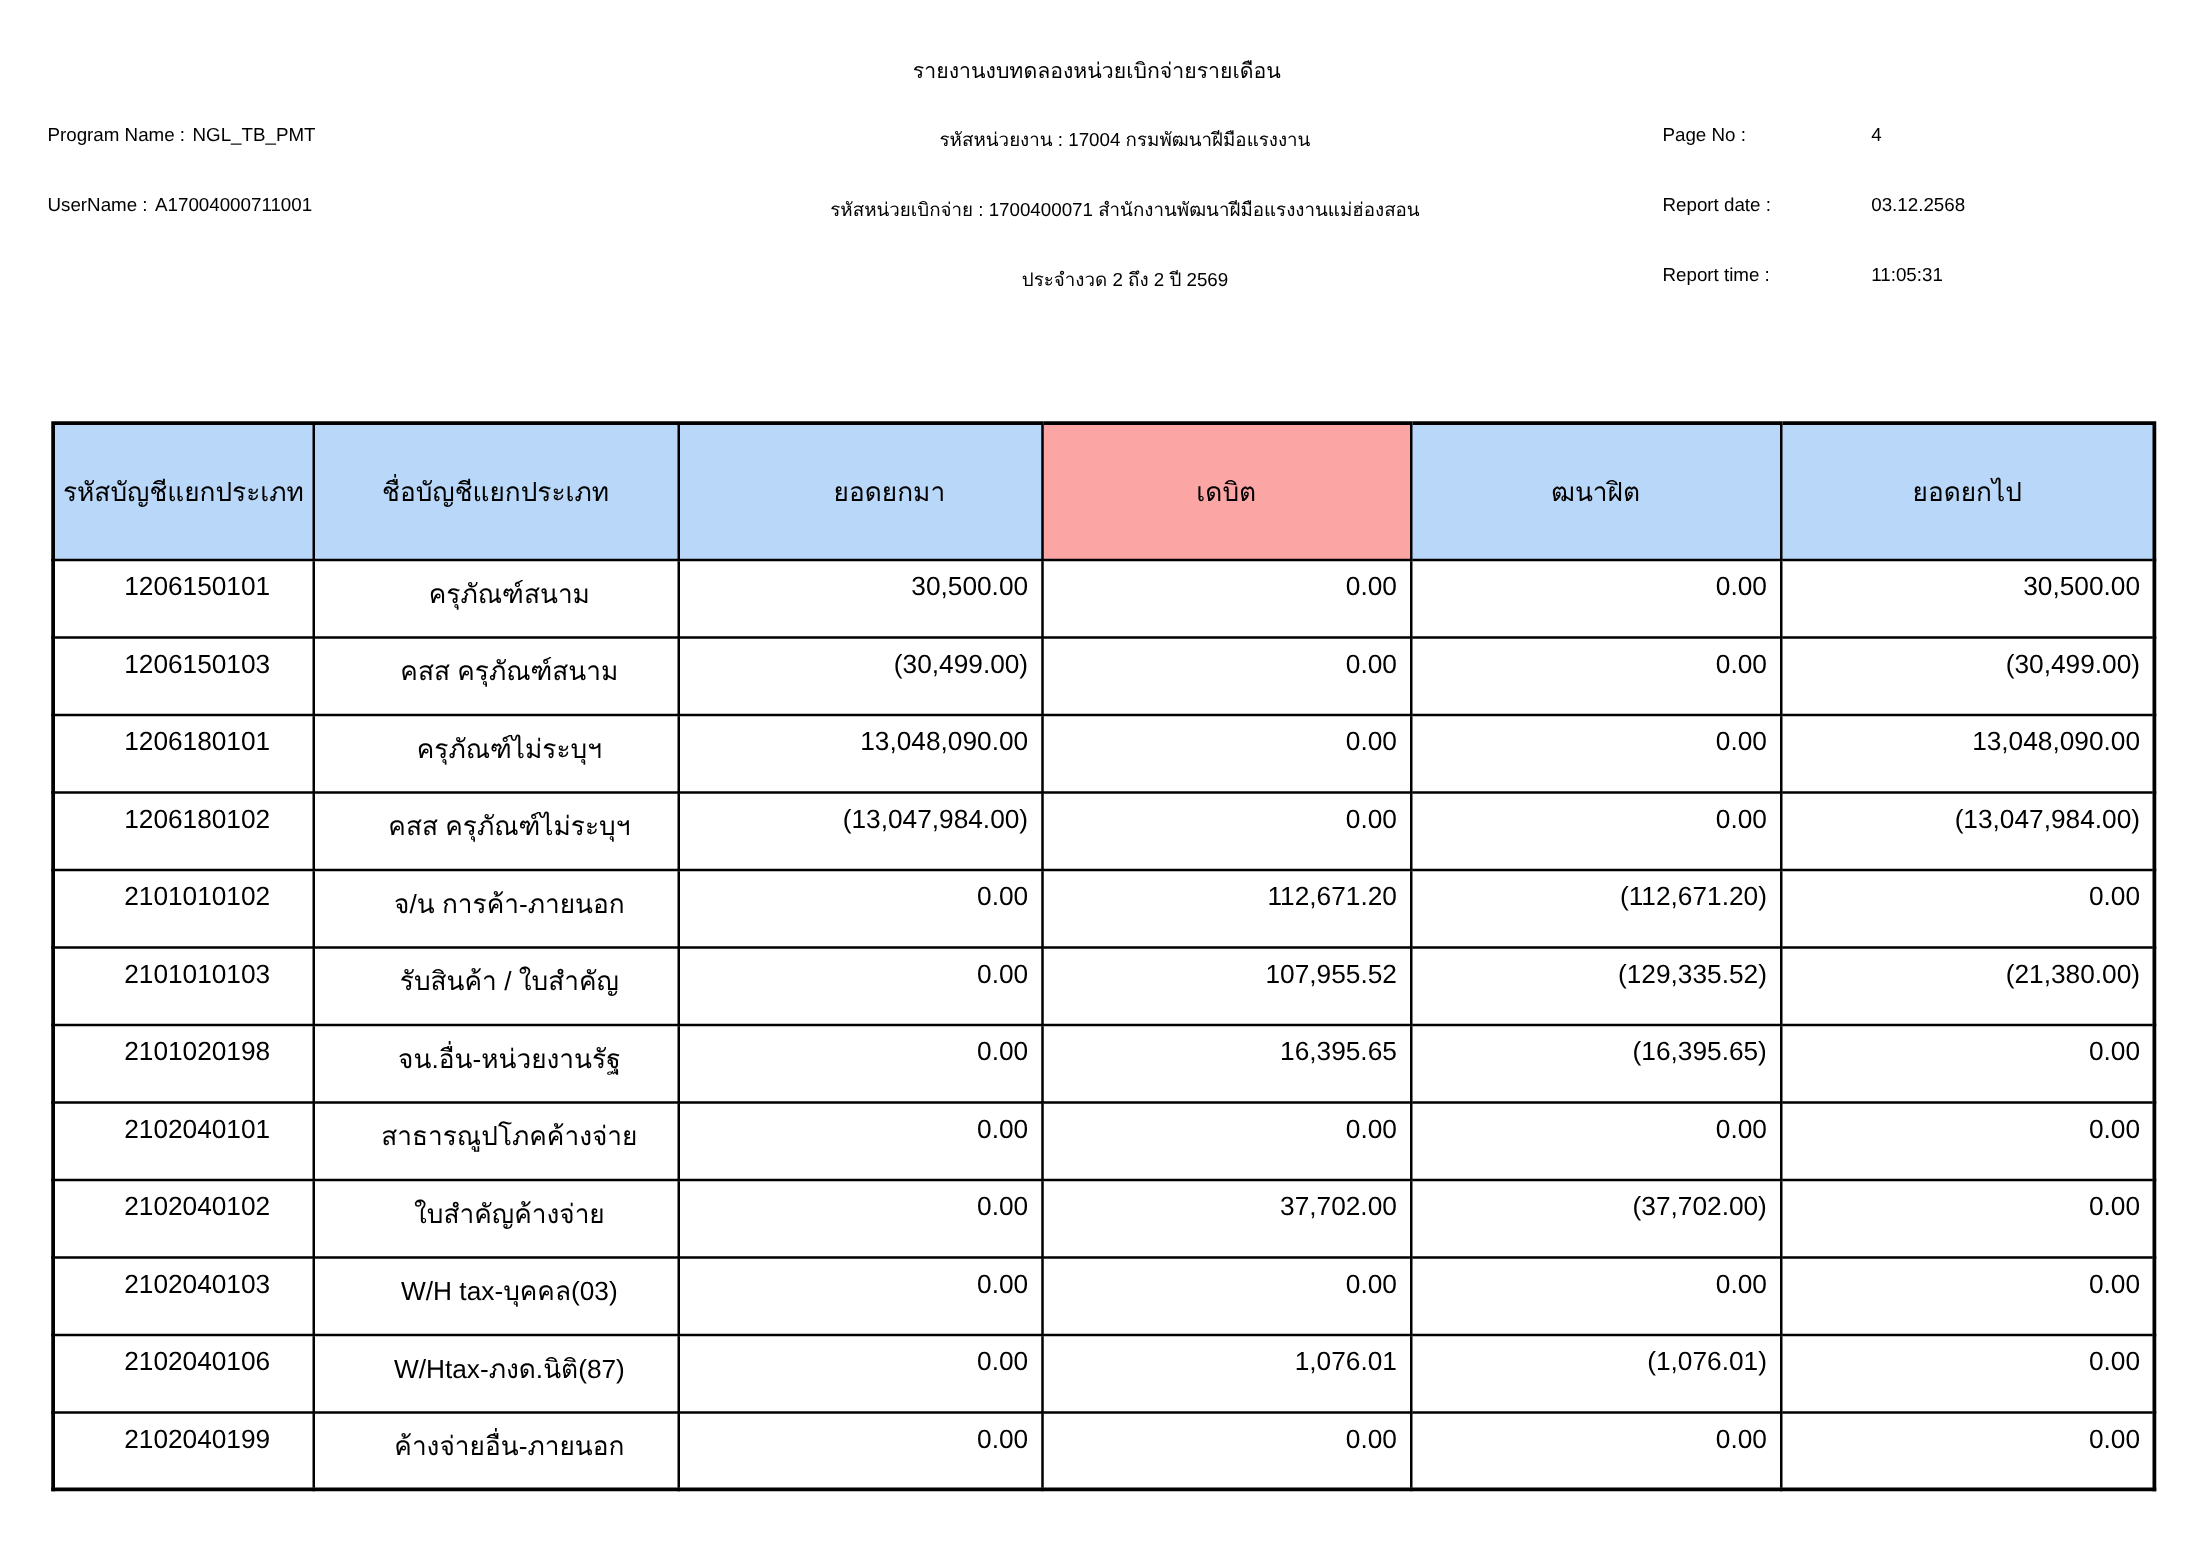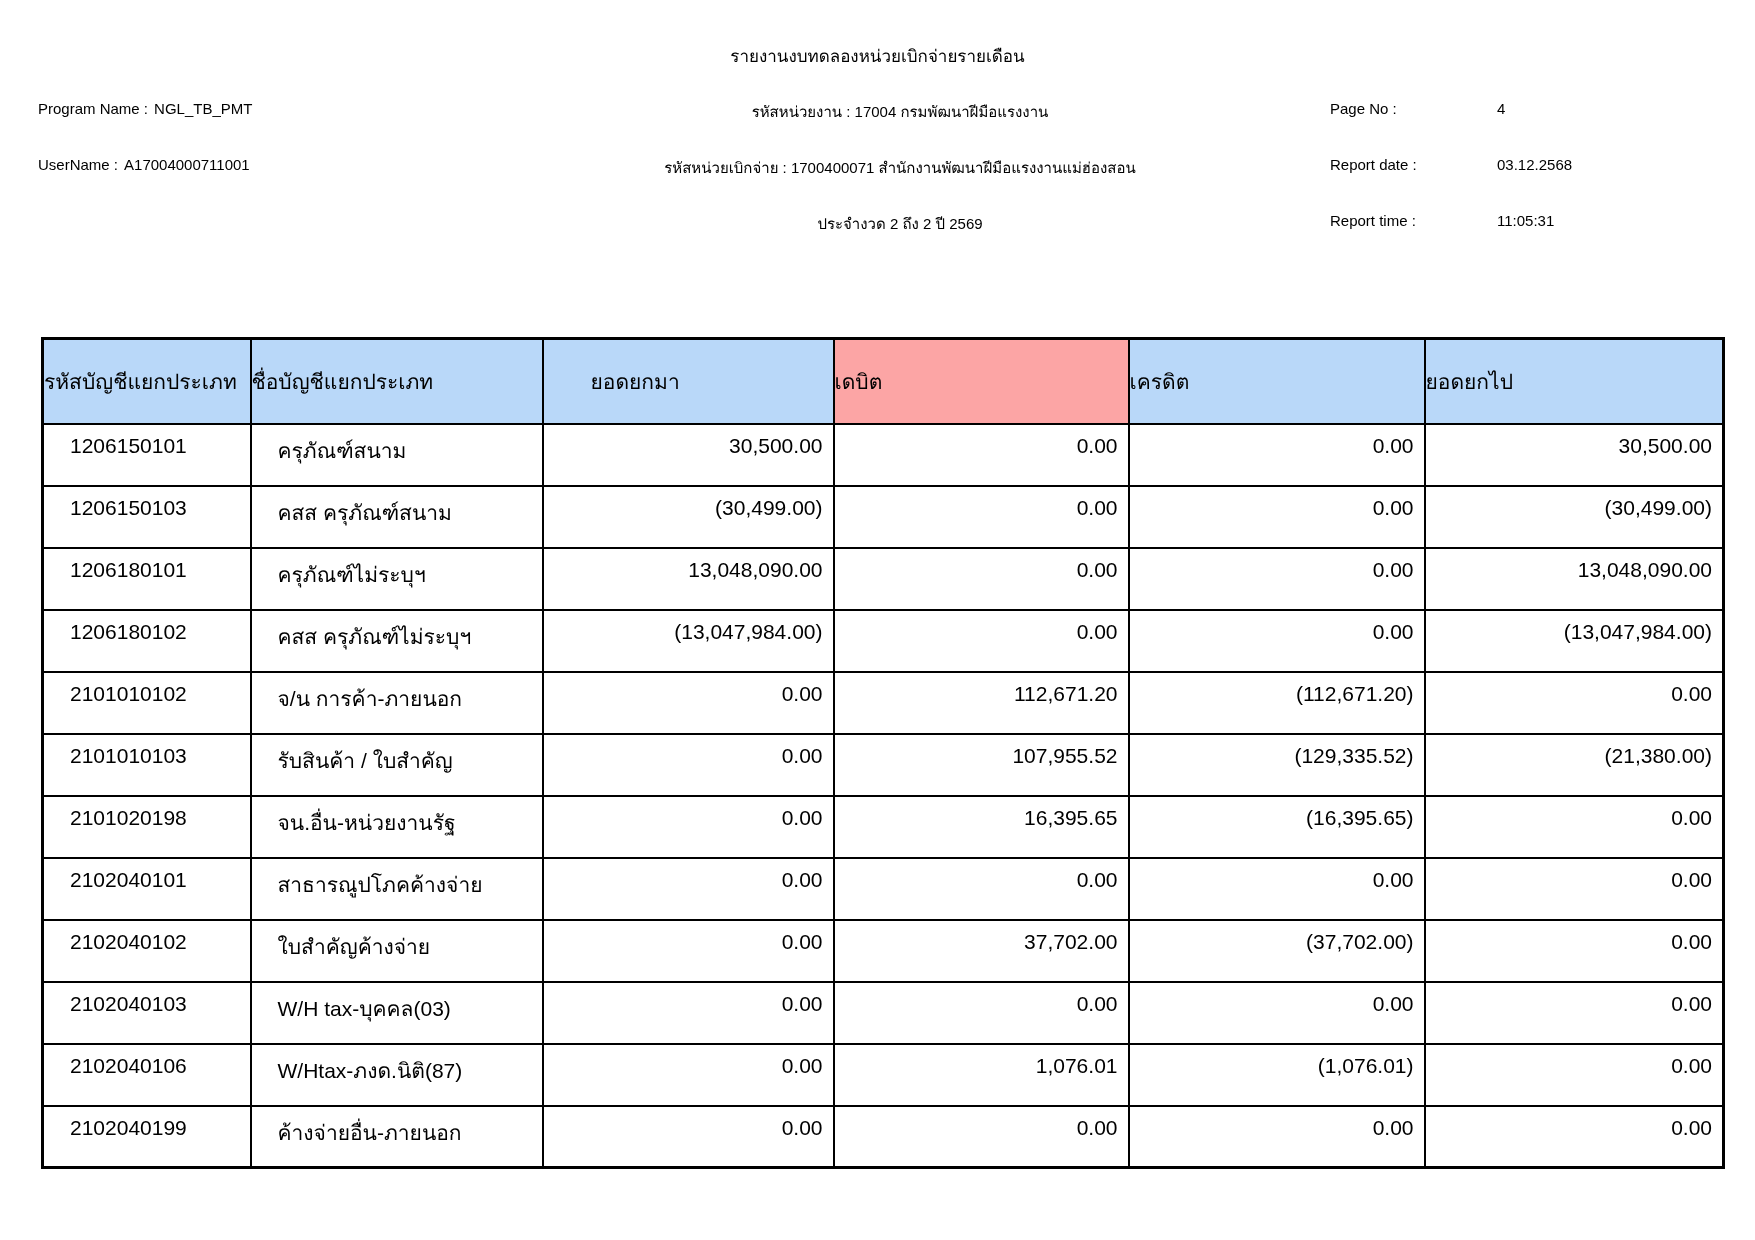--- a/index.html
+++ b/index.html
@@ -31,34 +31,34 @@
   table.tb {
     position: absolute; left: 41px; top: 337px;
     width: 1681px;
     border-collapse: collapse;
     table-layout: fixed;
     font-size: 21px;
   }
   table.tb, table.tb th, table.tb td { border: 2px solid #000000; }
   table.tb { border-width: 3px; }
   table.tb th {
-    height: 85px;
+    height: 109px;
     font-weight: normal;
-    text-align: left;
+    text-align: center;
     vertical-align: middle;
     border-top-width: 3px;
   }
   table.tb td {
     height: 62px;
     vertical-align: top;
     padding-top: 9px;
     white-space: nowrap;
     overflow: hidden;
   }
-  td.left  { text-align: left;  padding-left: 26px; padding-right: 4px; }
+  td.left  { text-align: center;  padding-left: 26px; padding-right: 4px; }
   td.right { text-align: right; padding-right: 10px; padding-left: 4px; }
   col.c1 { width: 208px; }
   col.c2 { width: 292px; }
   col.c3 { width: 291px; }
   col.c4 { width: 295px; }
   col.c5 { width: 296px; }
   col.c6 { width: 299px; }
 </style>
 </head>
 <body>
@@ -93,21 +93,21 @@
         <col class="c4">
         <col class="c5">
         <col class="c6">
     </colgroup>
     <thead>
       <tr>
         <th style="background: rgb(185, 216, 249);">รหัสบัญชีแยกประเภท</th>
         <th style="background: rgb(185, 216, 249);">ชื่อบัญชีแยกประเภท</th>
         <th style="background: rgb(185, 216, 249); padding-left: 47px;">ยอดยกมา</th>
         <th style="background: #fca5a5;">เดบิต</th>
-        <th style="background: rgb(185, 216, 249);">เครดิต</th>
+        <th style="background: rgb(185, 216, 249);">ฒนาฝิต</th>
         <th style="background: rgb(185, 216, 249); margin-left: 32px;">ยอดยกไป</th>
       </tr>
     </thead>
     <tbody>
         <tr>
           <td class="left">1206150101</td>
           <td class="left">ครุภัณฑ์สนาม</td>
           <td class="right">30,500.00</td>
           <td class="right">0.00</td>
           <td class="right">0.00</td>

